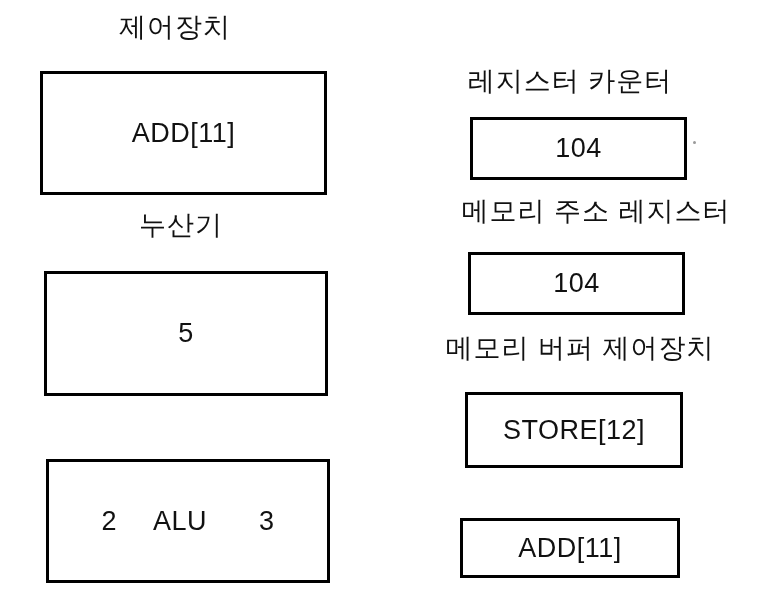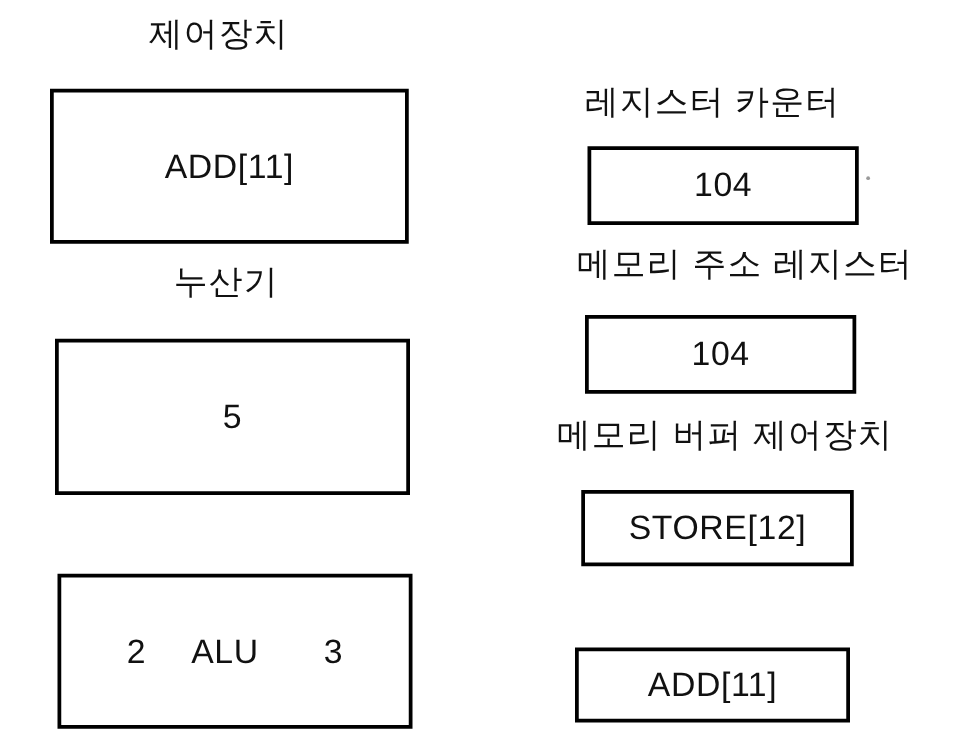--- a/index.html
+++ b/index.html
@@ -82,21 +82,21 @@
   <span class="dot" style="left:693px; top:141px;"></span>
 
   <div class="label" style="left:426px; top:197px; width:340px;">메모리 주소 레지스터</div>
 
   <div class="box" style="left:468px; top:252px; width:217px; height:63px;">
     <span>104</span>
   </div>
 
   <div class="label" style="left:410px; top:334px; width:340px;">메모리 버퍼 제어장치</div>
 
-  <div class="box" style="left:465px; top:392px; width:218px; height:61px;">
+  <div class="box" style="left:465px; top:392px; width:218px; height:76px;">
     <span>STORE[12]</span>
   </div>
 
 
   <div class="box" style="left:460px; top:518px; width:220px; height:60px;">
     <span>ADD[11]</span>
   </div>
 
 </div>
 

